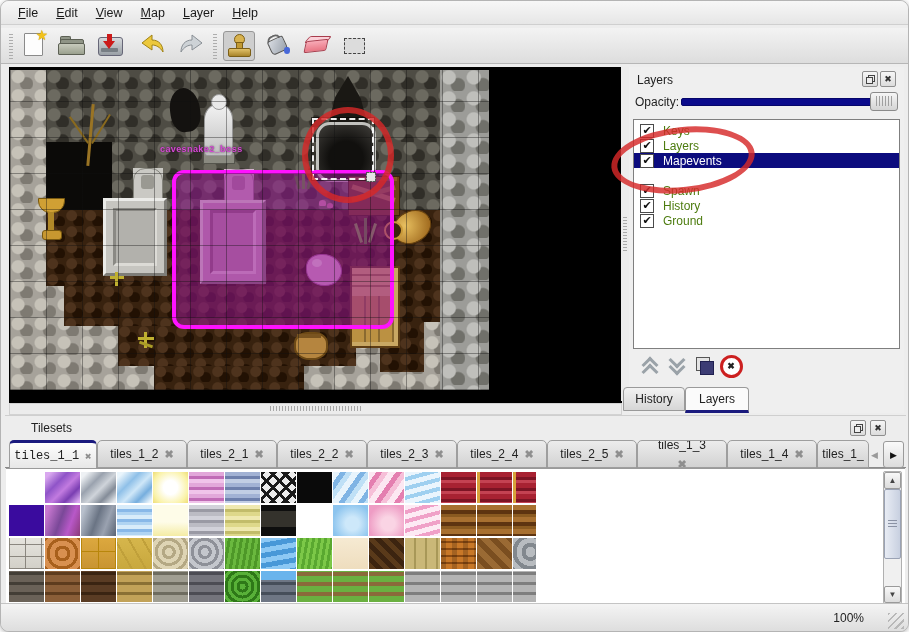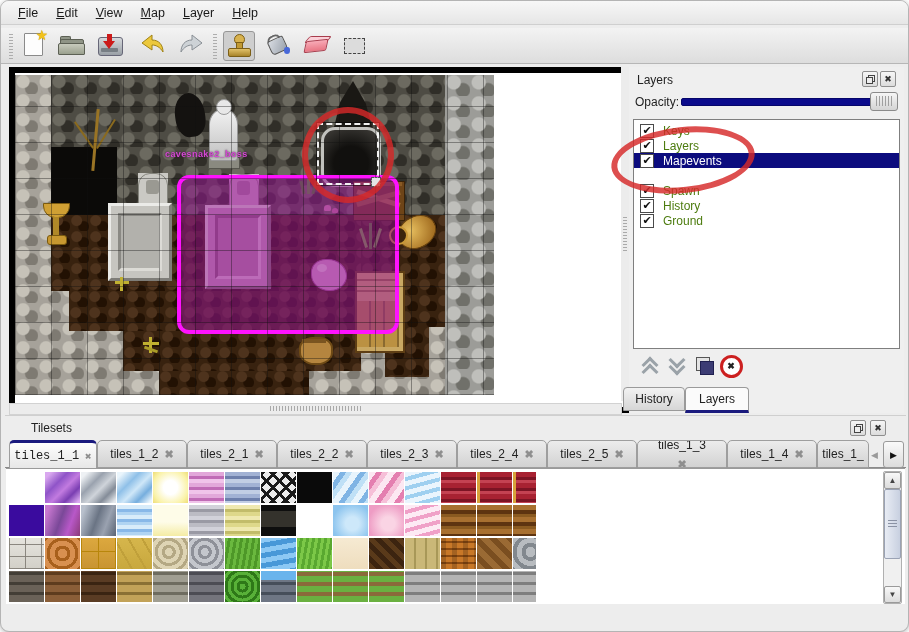--- a/index.html
+++ b/index.html
@@ -42,21 +42,21 @@
   .drop{left:21px;top:16px;width:6px;height:7px;background:#4868d8;border-radius:50% 50% 60% 60%;}
   .bhandle{left:4px;top:4px;width:10px;height:8px;border:2px solid #666;border-bottom:none;border-radius:6px 6px 0 0;transform:rotate(-25deg);}
   
   .eraser{left:4px;top:9px;width:20px;height:10px;background:linear-gradient(#f8aab6,#e87684);
     border:1px solid #a83c4c;transform:skewX(-18deg) rotate(-6deg);border-radius:2px;}
   .eraser-top{left:6px;top:5px;width:20px;height:5px;background:#fbd0d8;border:1px solid #a83c4c;
     transform:skewX(-40deg);border-radius:2px;}
   
   .selrect{left:5px;top:7px;width:19px;height:14px;border:1px dashed #444;background:#dcdcdc;}
   
-  .canvas{left:8px;top:66px;width:611px;height:334px;background:#ffffff;border:6px solid #000000;overflow:hidden;}
+  .canvas{left:8px;top:66px;width:611px;height:334px;background:#000000;border:1px solid #000000;overflow:hidden;}
   .map{left:0;top:2px;width:479px;height:320px;overflow:hidden;}
   .rk-light{background-color:#a6a29a;background-image:radial-gradient(circle at 35% 35%,#c6c2b8 0 30%,rgba(0,0,0,0) 37%),radial-gradient(circle at 72% 72%,#7e7a72 0 27%,rgba(0,0,0,0) 34%);background-size:23px 19px;}
   .rk-dark{background-color:#4e4c44;background-image:radial-gradient(circle at 35% 35%,#6c6a60 0 30%,rgba(0,0,0,0) 37%),radial-gradient(circle at 72% 72%,#302e28 0 27%,rgba(0,0,0,0) 34%);background-size:23px 19px;}
   .rk-silver{background-color:#9c9c98;background-image:radial-gradient(circle at 35% 35%,#bfbfbb 0 30%,rgba(0,0,0,0) 37%),radial-gradient(circle at 72% 72%,#70706a 0 27%,rgba(0,0,0,0) 34%);background-size:25px 21px;}
   .floor{background-color:#38220f;background-image:radial-gradient(circle at 35% 35%,#4e331d 0 30%,rgba(0,0,0,0) 37%),radial-gradient(circle at 72% 72%,#221103 0 27%,rgba(0,0,0,0) 34%);background-size:19px 16px;}
   .void{background:#0b0a08;}
   .mapgrid{inset:0;background-image:repeating-linear-gradient(90deg,rgba(15,15,15,.38) 0 1px,transparent 1px 36px),repeating-linear-gradient(0deg,rgba(15,15,15,.38) 0 1px,transparent 1px 36px);pointer-events:none;}
   .sel-overlay{background:rgba(150,22,144,.55);border:4px solid #ff12ff;border-radius:12px;}
   .map-label{font-size:9px;font-weight:bold;color:#d44ad4;text-shadow:0 0 2px #33082e;letter-spacing:.4px;white-space:nowrap;}
   .marquee{border:2px dashed rgba(250,250,250,.95);box-shadow:0 0 0 1px rgba(0,0,0,.55);}
@@ -498,14 +498,18 @@
         <div class="abs sthumb">
             <div class="abs g"></div>
           </div>
         <div class="abs sbtn" style="bottom:0;">
             <span>▼</span>
           </div>
       </div>
     </div>
   </div>
 
+  <div class="abs statusbar">
+    <span class="abs status-zoom">100%</span>
+    <div class="abs sizegrip"></div>
+  </div>
 
 </div>
 
 </body></html>

